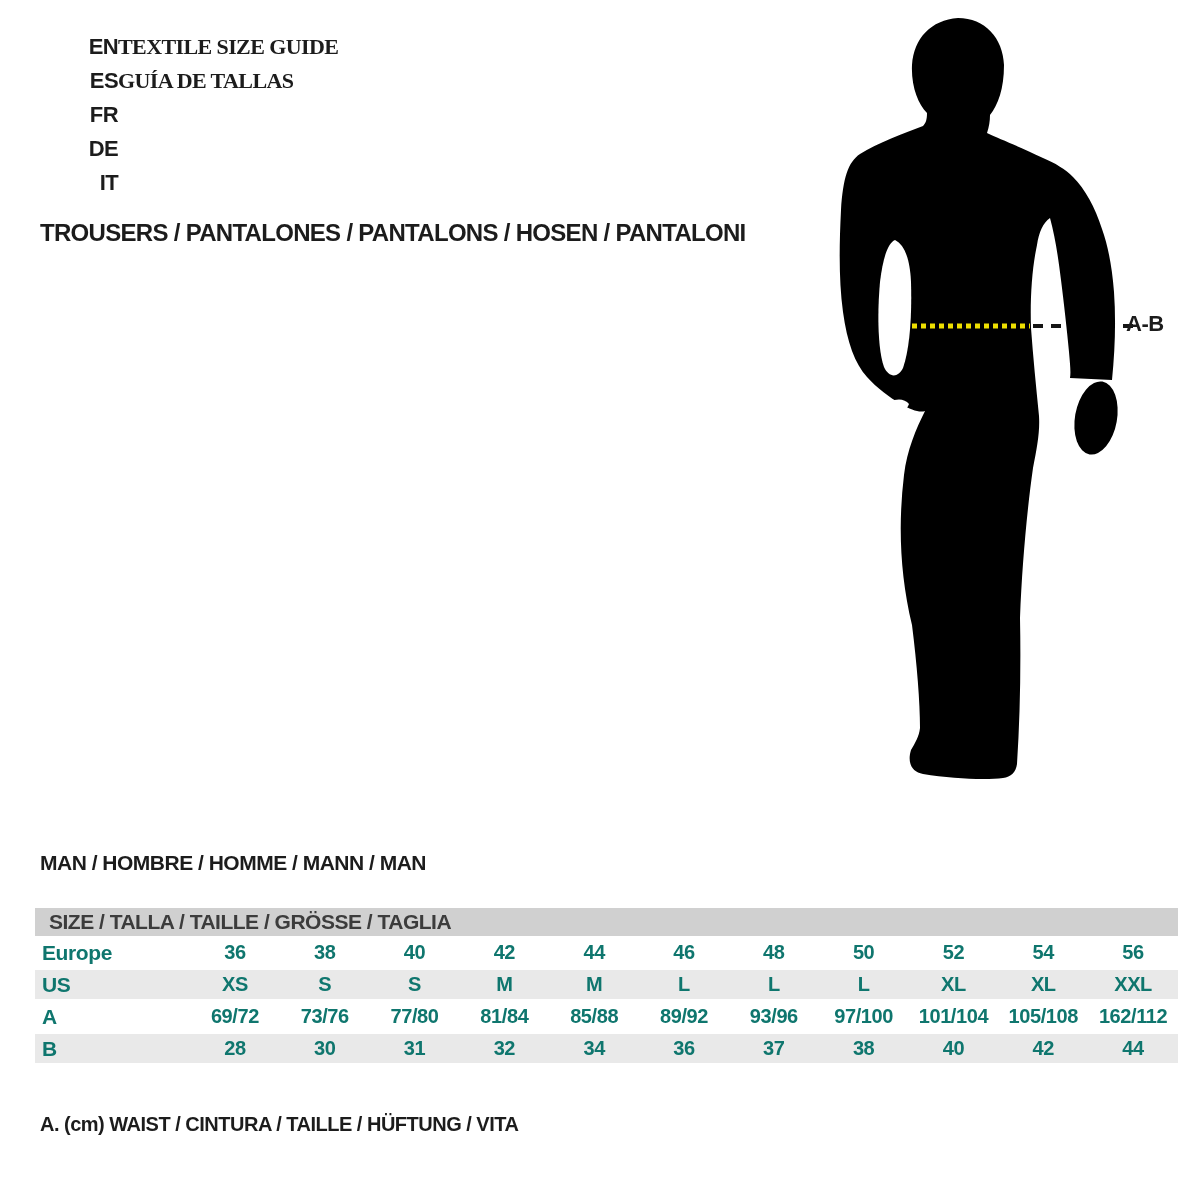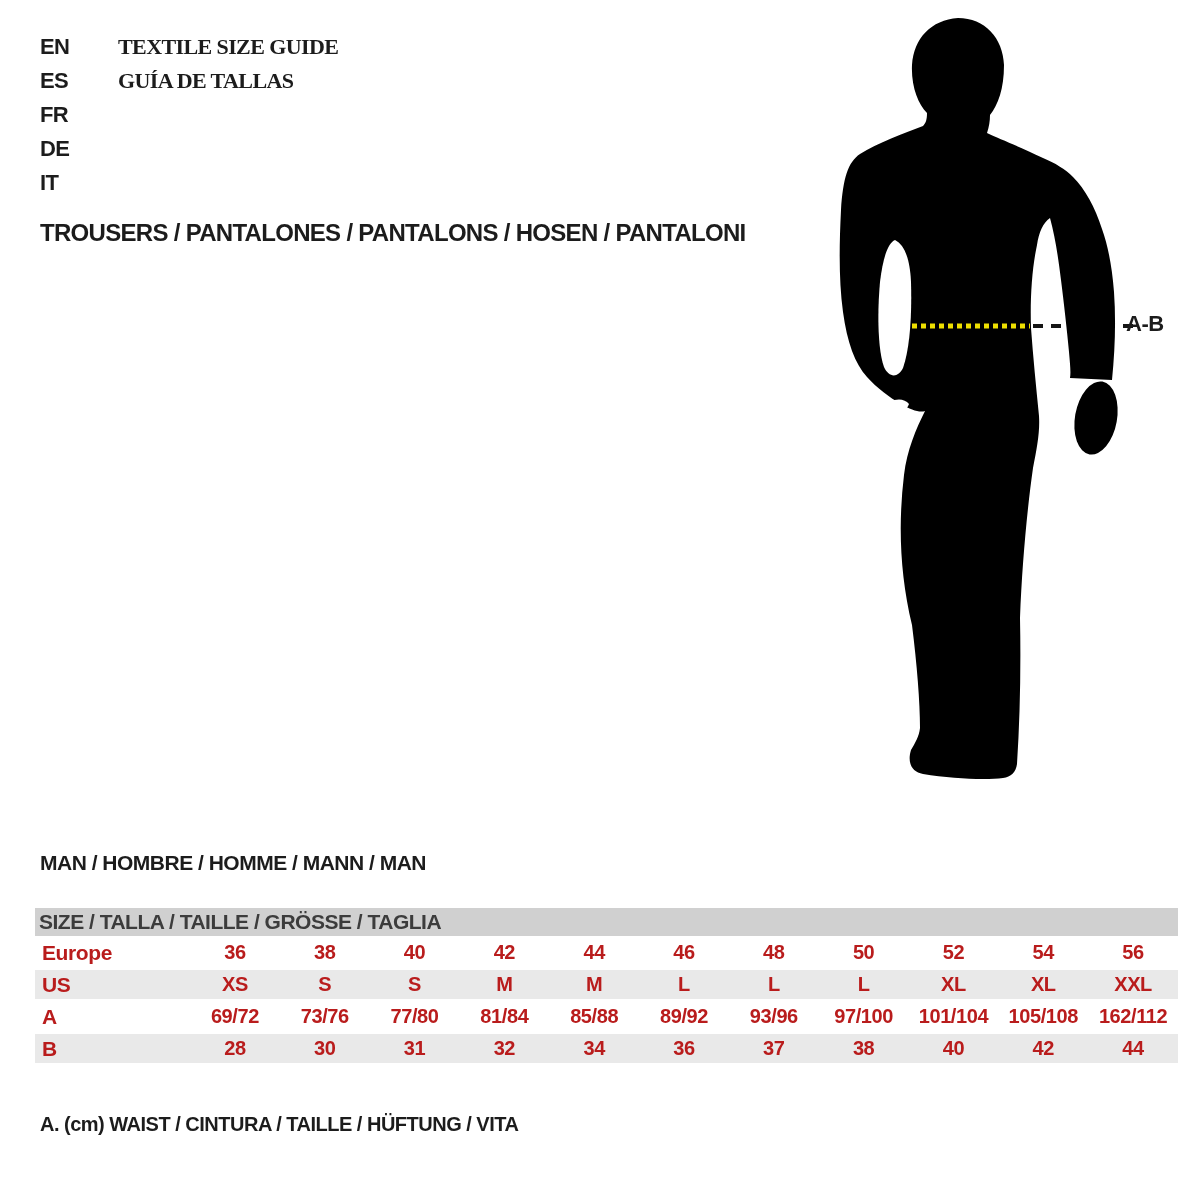--- a/index.html
+++ b/index.html
@@ -4,43 +4,43 @@
 <style>
   html,body{margin:0;padding:0;}
   body{
     width:1200px;height:1200px;position:relative;background:#ffffff;
     font-family:"Liberation Sans","DejaVu Sans",sans-serif;color:#1c1c1c;
     overflow:hidden;
   }
   .abs{position:absolute;}
 
   
-  .langs{left:40px;top:30px;}
+  .langs{left:40px;top:30px;text-align:right;}
   .lang-row{display:flex;height:34px;align-items:center;}
   .lang-code{width:78px;font-weight:bold;font-size:22px;letter-spacing:-0.6px;}
   .lang-label{font-weight:bold;font-size:22px;letter-spacing:-0.6px;white-space:nowrap;font-family:Liberation Serif, serif;}
 
   
   .category-title{left:40px;top:219px;font-weight:bold;font-size:24px;letter-spacing:-0.7px;white-space:nowrap;}
   .section-title{left:40px;top:851px;font-weight:bold;font-size:21px;letter-spacing:-0.5px;white-space:nowrap;}
 
   
   .figure-box{left:815px;top:10px;width:380px;height:790px;}
   .measure-label{left:1126px;top:311px;font-weight:bold;font-size:22px;letter-spacing:-0.5px;}
 
   
   .size-table{left:35px;top:908px;width:1143px;}
   .st-header{
     height:28px;background:#d0d0d0;color:#3c3c3c;display:flex;align-items:center;
-    padding-left:4px;box-sizing:border-box;font-weight:bold;font-size:21px;
+    padding-left:14px;box-sizing:border-box;font-weight:bold;font-size:21px;
     letter-spacing:-0.5px;margin-bottom:2px;
   }
   .tr{
     display:grid;grid-template-columns:155px repeat(11,1fr);align-items:center;
-    height:29px;margin-bottom:3px;font-weight:bold;font-size:20px;color:#b91c1c;
+    height:29px;margin-bottom:3px;font-weight:bold;font-size:20px;color:#0f766e;
     letter-spacing:-0.4px;
   }
   .tr.alt{background:#e9e9e9;}
   .tr .lbl{padding-left:7px;text-align:left;font-size:21px;}
   .tr span{text-align:center;}
 
   
   .notes{left:40px;top:1108px;}
   .note-line{height:33px;display:flex;align-items:center;font-weight:bold;font-size:20px;letter-spacing:-0.5px;white-space:nowrap;}
 </style>

